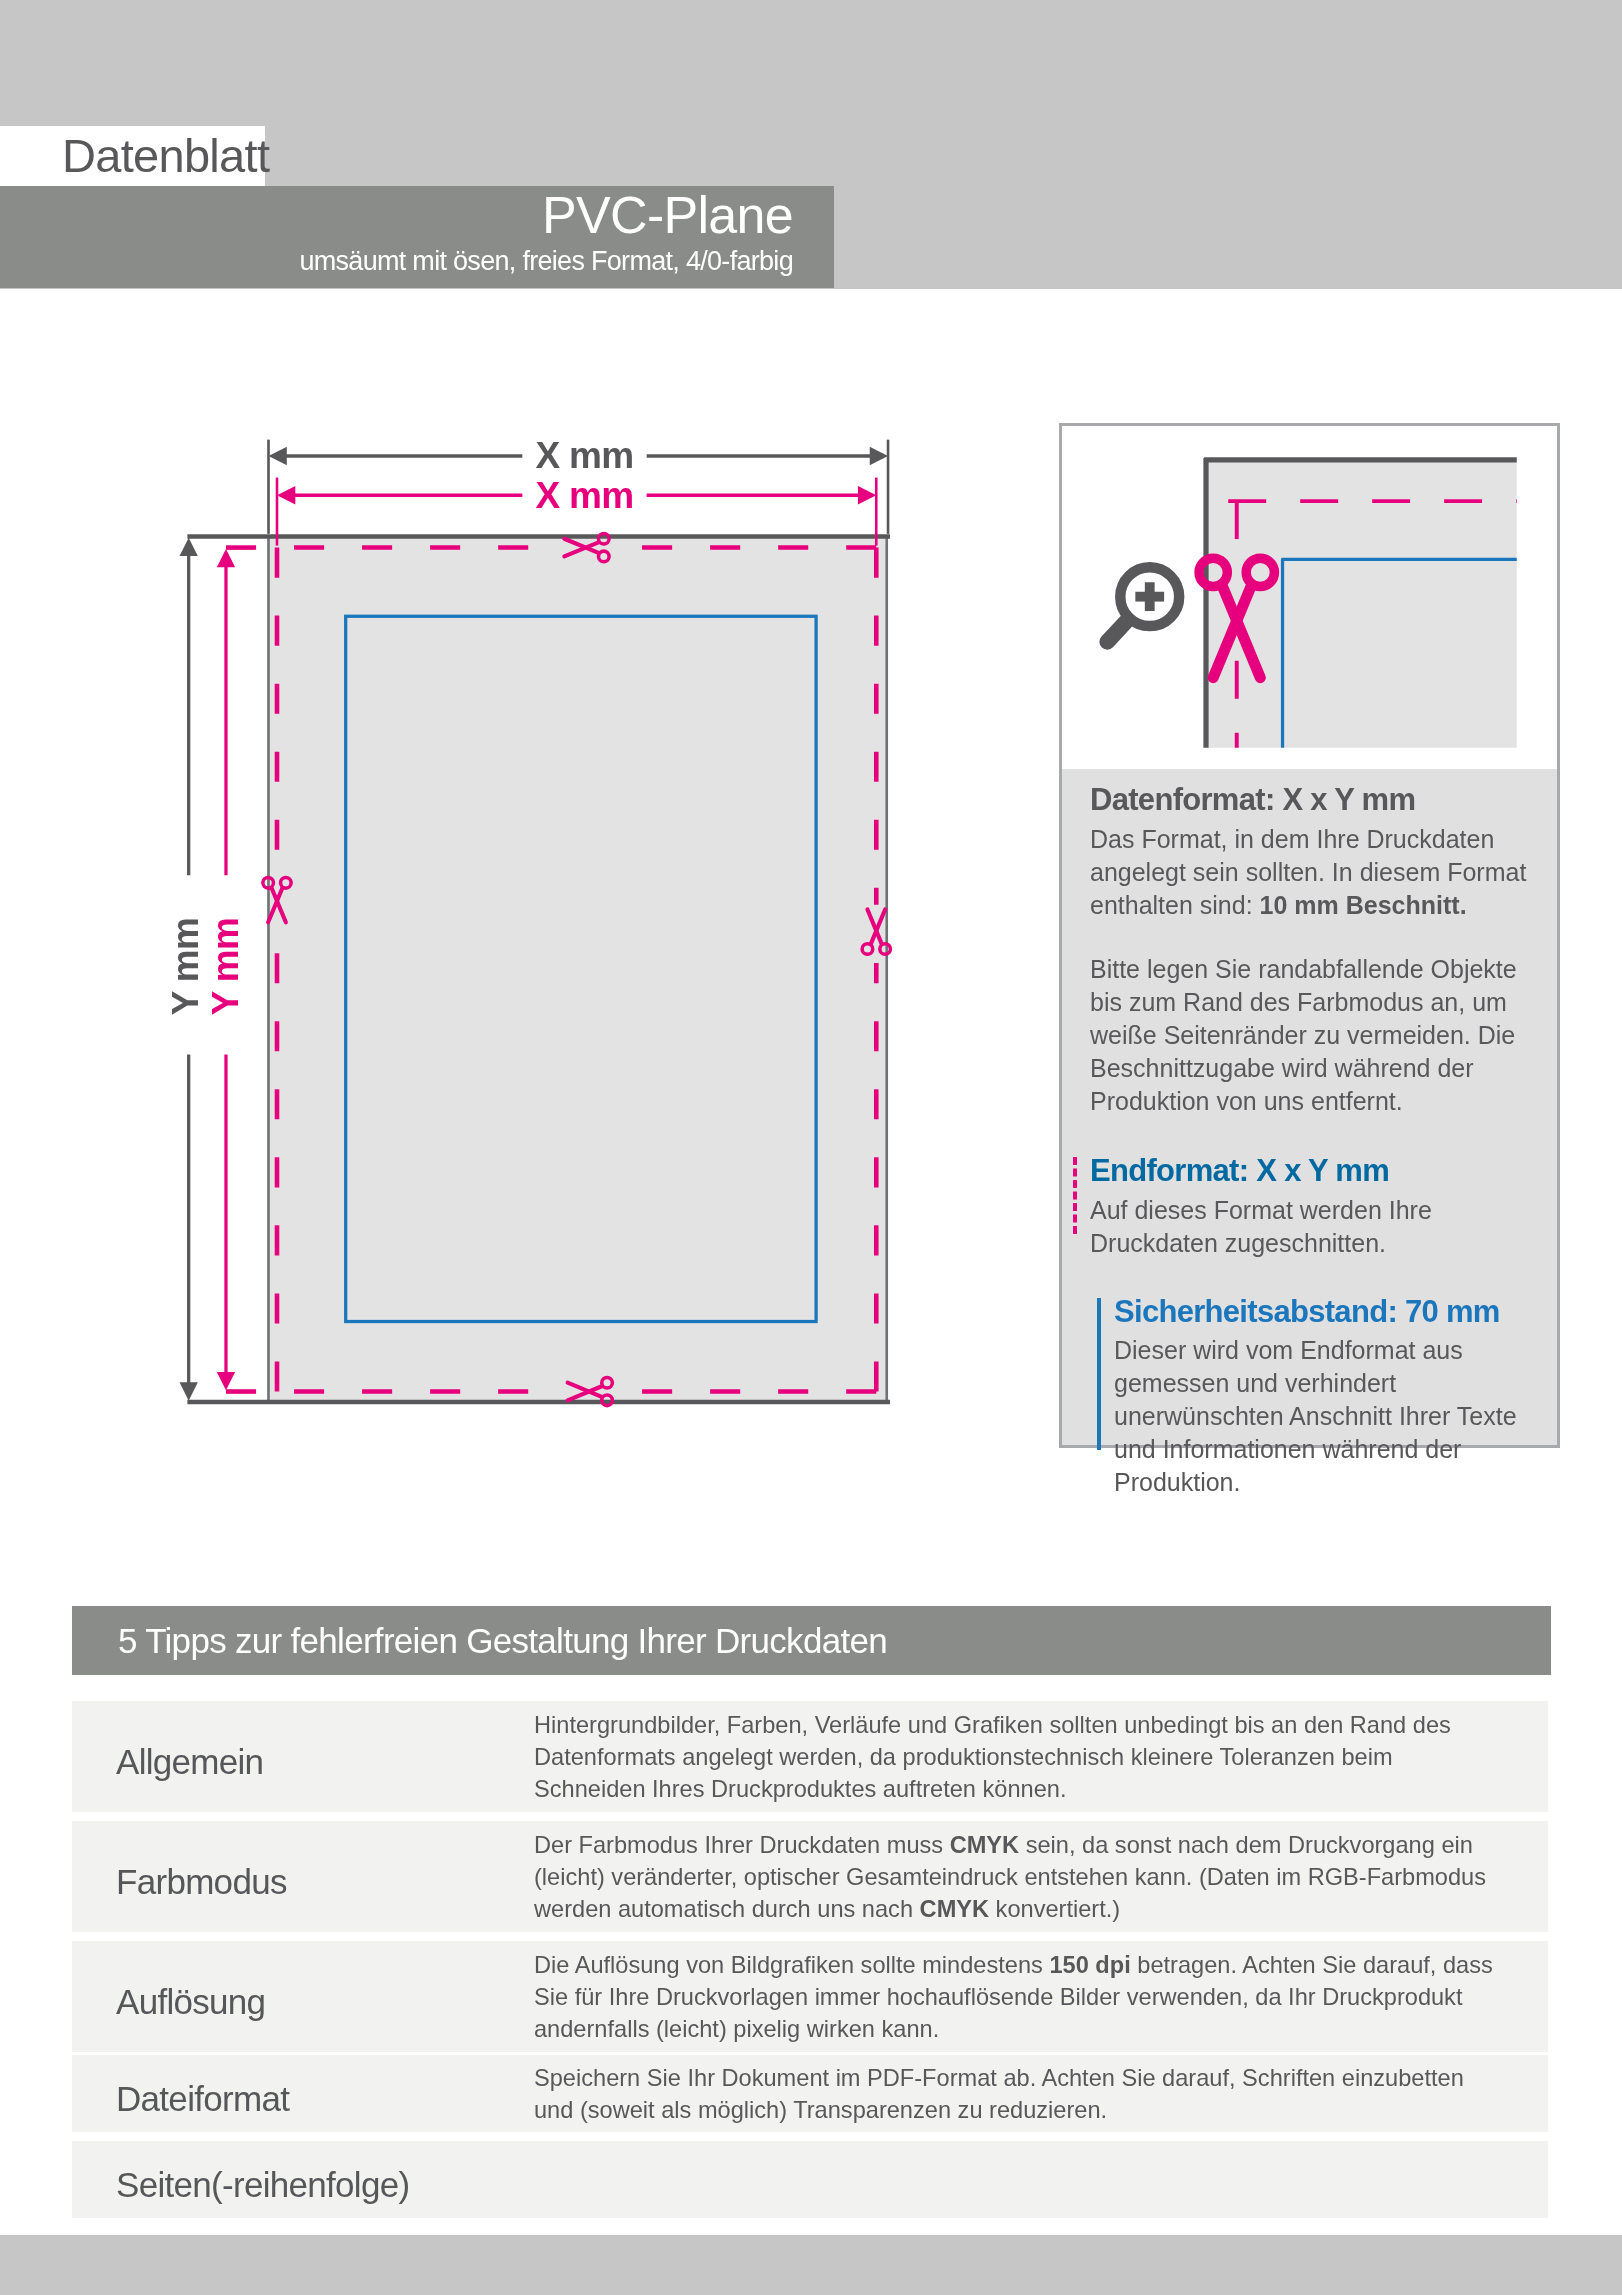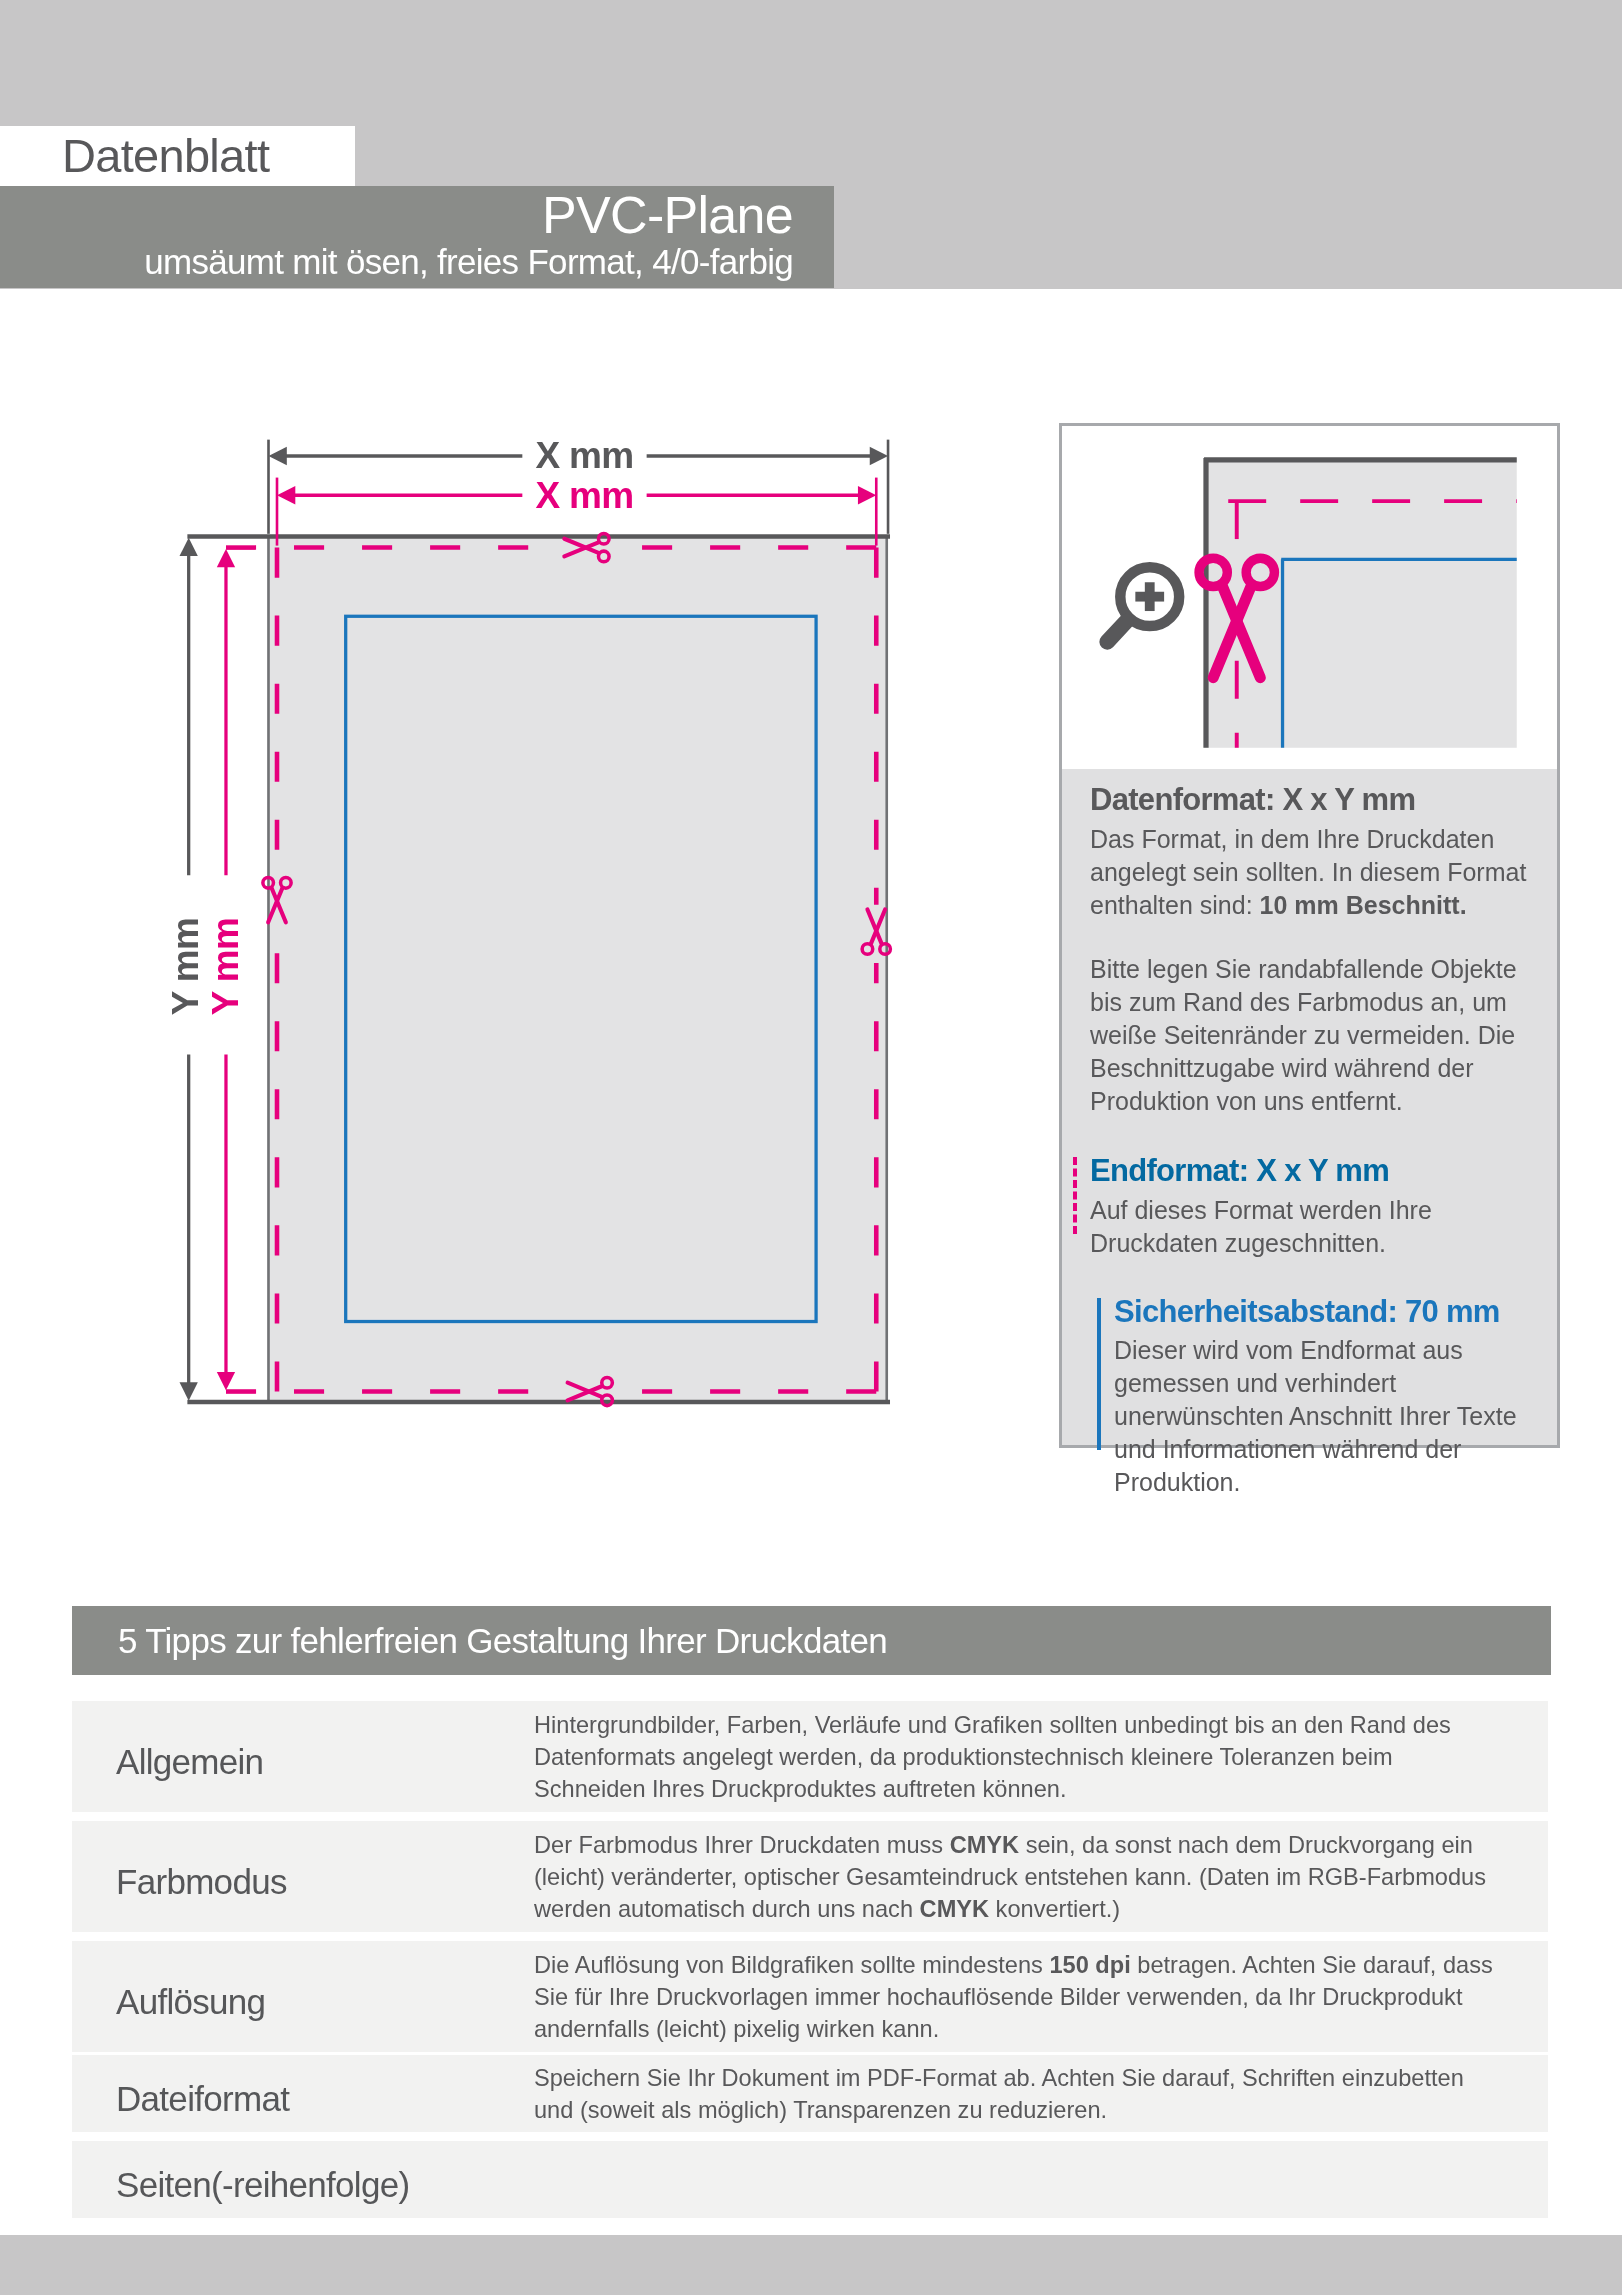--- a/index.html
+++ b/index.html
@@ -2,27 +2,27 @@
 <html style="font-size:10.5px"><head>
 <meta charset="utf-8">
 <style>
   html,body{margin:0;padding:0;background:#fff;}
   .page{position:relative;width:1623px;height:2295px;background:#ffffff;
         font-family:"Liberation Sans",sans-serif;overflow:hidden;}
   .abs{position:absolute;}
 
   
   .top-band{left:0;top:0;width:1623px;height:289px;background:#c7c6c7;}
-  .datenblatt-box{left:0;top:126px;width:355px;height:60px;background:#ffffff;}
+  .datenblatt-box{left:0;top:126px;width:265px;height:60px;background:#ffffff;}
   .sheet-title{position:absolute;left:62px;top:0;height:60px;line-height:60px;
                font-size:47px;color:#58585a;letter-spacing:-0.7px;}
   .product-band{left:0;top:186px;width:834px;height:102px;background:#8a8c89;
                 color:#ffffff;text-align:right;padding-right:41px;box-sizing:border-box;}
   .product-title{font-size:52px;line-height:52px;margin-top:2.6px;letter-spacing:-0.7px;}
-  .product-subtitle{font-size:35px;line-height:41px;letter-spacing:-0.7px;}
+  .product-subtitle{font-size:27px;line-height:41px;letter-spacing:-0.7px;}
 
   
   .dim-label{width:131px;height:39px;line-height:39px;text-align:center;
              font-size:37px;font-weight:bold;letter-spacing:-0.7px;}
   .dim-x-outer{left:519px;top:436px;color:#58585a;}
   .dim-x-inner{left:519px;top:476px;color:#e6007d;}
   .dim-y{width:157px;height:39px;line-height:39px;transform:rotate(-90deg);}
   .dim-y-outer{left:107px;top:947px;color:#58585a;}
   .dim-y-inner{left:147px;top:947px;color:#e6007d;}
 

